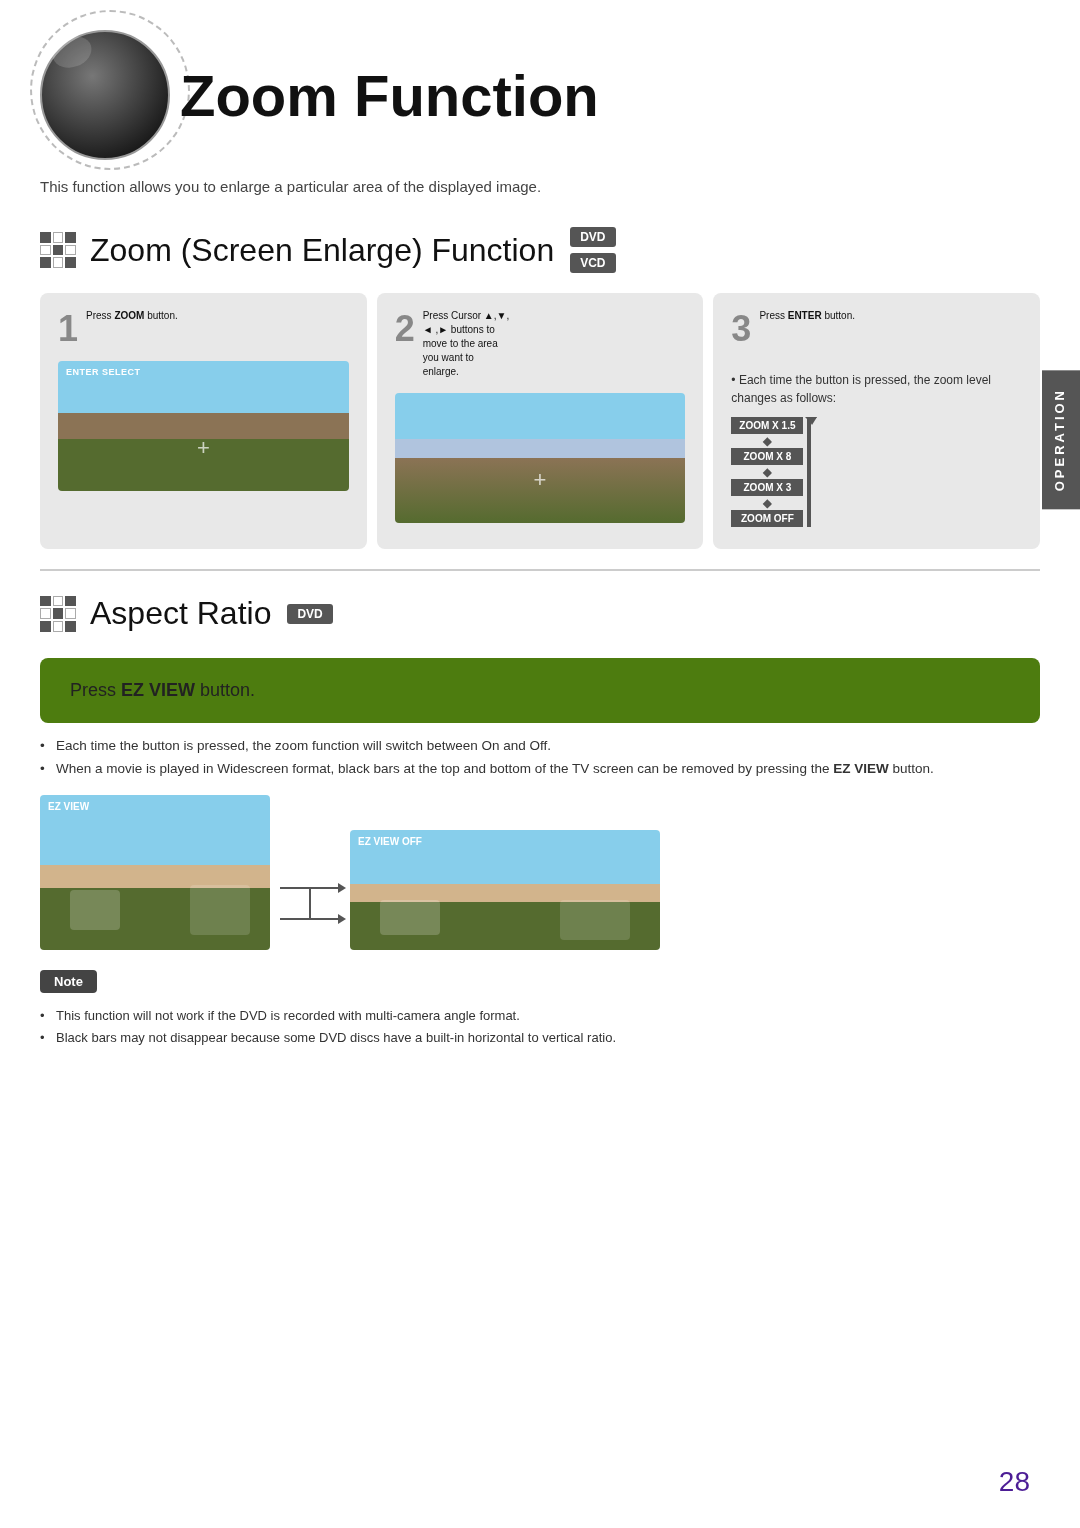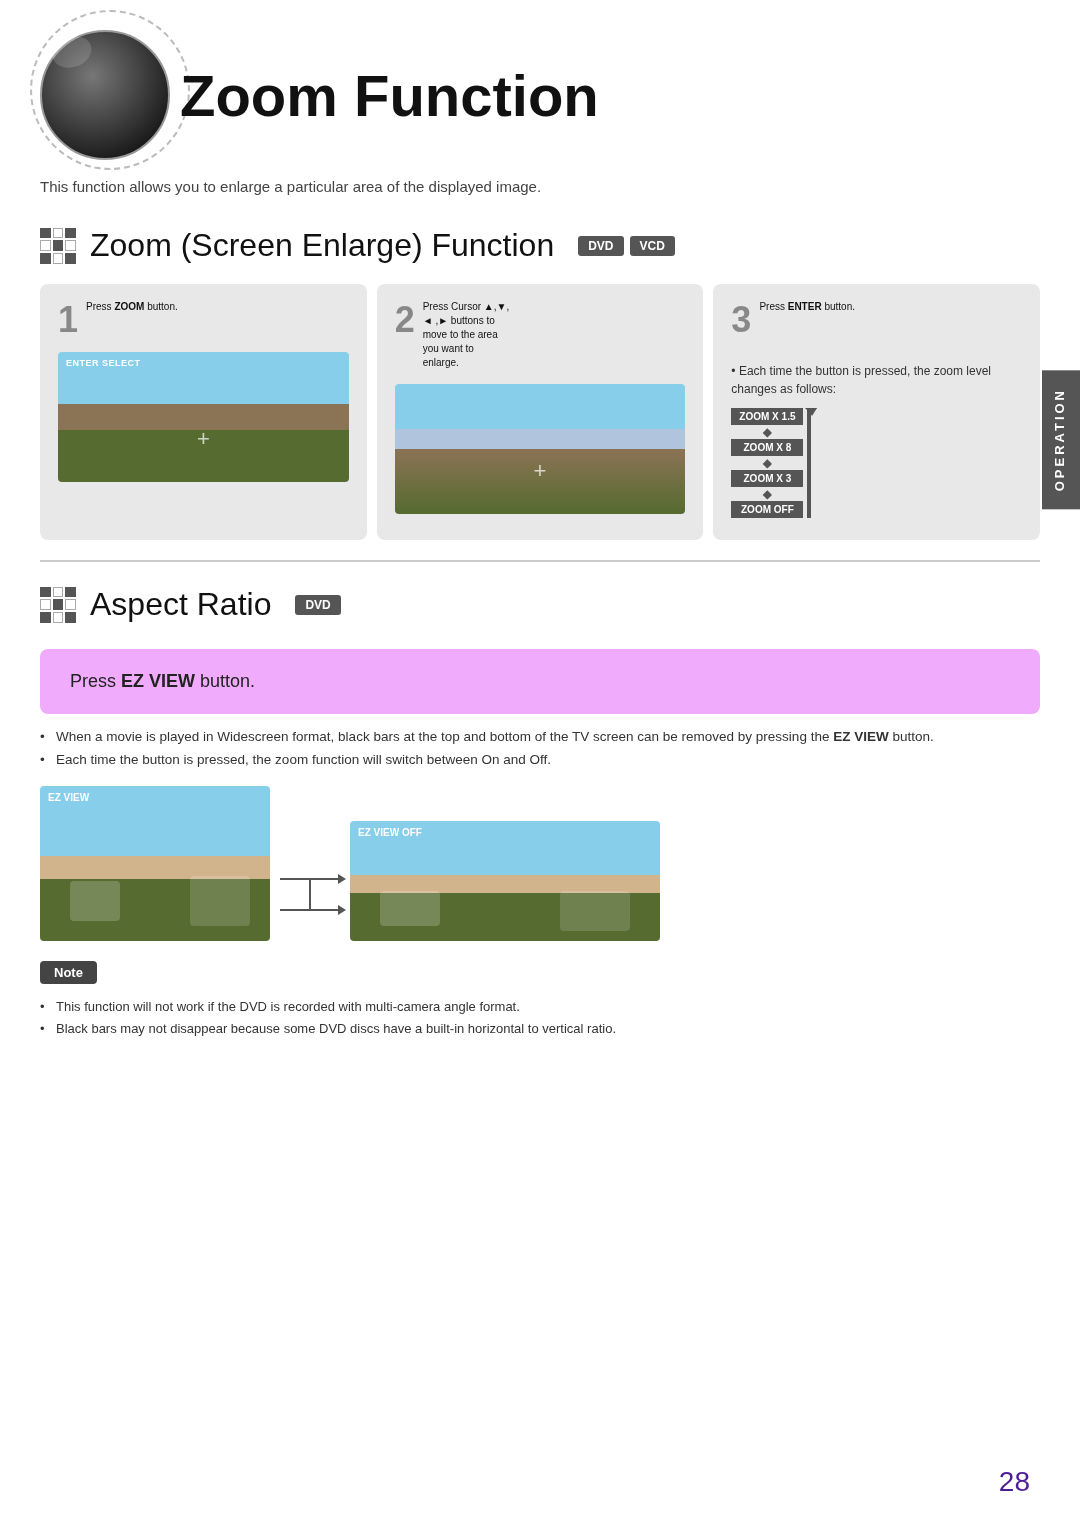--- a/index.html
+++ b/index.html
@@ -87,21 +87,22 @@
     }
     .section-title {
       font-size: 32px;
       font-weight: 400;
       color: #111;
     }
     .badge {
       display: inline-flex;
       align-items: center;
       gap: 6px;
-      margin-left: 10px;
+      margin-left: 2px;
+      flex-direction: column;
     }
     .badge-item {
       background: #555;
       color: #fff;
       font-size: 12px;
       font-weight: bold;
       padding: 3px 10px;
       border-radius: 3px;
     }
 
@@ -199,21 +200,21 @@
       transform: rotate(180deg);
       padding: 18px 10px;
       text-align: center;
     }
 
     
     .aspect-section {
       margin: 16px 40px 0 40px;
     }
     .ez-view-box {
-      background: #f0abfc;
+      background: #4d7c0f;
       border-radius: 8px;
       padding: 22px 30px;
       margin: 12px 0;
       font-size: 18px;
       font-weight: normal;
     }
     .ez-view-box strong { font-weight: 900; }
 
     .bullet-list {
       margin: 10px 40px;
@@ -448,22 +449,22 @@
 
 
 <div class="aspect-section">
   <div class="ez-view-box">
     Press <strong>EZ VIEW</strong> button.
   </div>
 </div>
 
 
 <ul class="bullet-list">
+  <li>Each time the button is pressed, the zoom function will switch between On and Off.</li>
   <li>When a movie is played in Widescreen format, black bars at the top and bottom of the TV screen can be removed by pressing the <strong>EZ VIEW</strong> button.</li>
-  <li>Each time the button is pressed, the zoom function will switch between On and Off.</li>
 </ul>
 
 
 <div class="ez-images">
   <div class="ez-img-wrap">
     <div class="ez-img scene-beach">
       <span class="ez-img-label">EZ VIEW</span>
 
       <div style="position:absolute;bottom:20px;left:30px;width:50px;height:40px;background:rgba(255,255,255,0.2);border-radius:4px;"></div>
       <div style="position:absolute;bottom:15px;right:20px;width:60px;height:50px;background:rgba(255,255,255,0.15);border-radius:4px;"></div>

